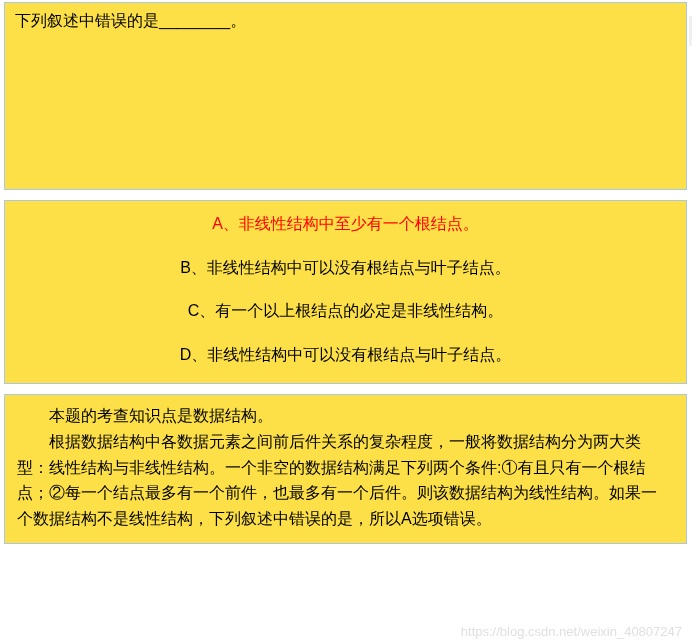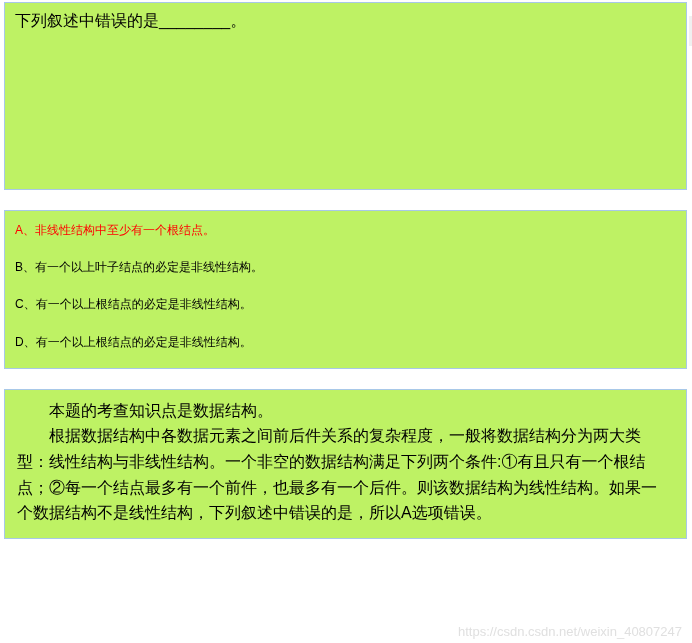--- a/index.html
+++ b/index.html
@@ -14,40 +14,41 @@
       height: 643px;
       position: relative;
     }
     .container {
       width: 683px;
       margin-left: 4px;
       padding-top: 2px;
     }
     .section {
       border: 1px solid #a8c8e8;
-      background: #bef264;
-      margin-bottom: 20px;
+      background: #fde047;
+      margin-bottom: 10px;
     }
     .question-section {
       height: 188px;
       padding: 6px 10px;
     }
     .question-text {
       font-size: 16px;
       color: #000000;
       line-height: 1.5;
     }
     .options-section {
       padding: 10px 10px 10px 10px;
     }
     .option {
-      font-size: 12px;
+      font-size: 16px;
       line-height: 1.6;
       margin-bottom: 18px;
       color: #000000;
+      text-align: center;
     }
     .option:last-child {
       margin-bottom: 6px;
     }
     .option.correct {
       color: #ff0000;
     }
     .explanation-section {
       padding: 8px 24px 12px 12px;
     }
@@ -84,28 +85,28 @@
 
 <div class="container">
   <div class="section question-section">
     <div class="question-text">
       <span>下列叙述中错误的是</span><span>________</span><span>。</span>
     </div>
   </div>
 
   <div class="section options-section">
     <div class="option correct">A、非线性结构中至少有一个根结点。</div>
-    <div class="option">B、有一个以上叶子结点的必定是非线性结构。</div>
+    <div class="option">B、非线性结构中可以没有根结点与叶子结点。</div>
     <div class="option">C、有一个以上根结点的必定是非线性结构。</div>
-    <div class="option">D、有一个以上根结点的必定是非线性结构。</div>
+    <div class="option">D、非线性结构中可以没有根结点与叶子结点。</div>
   </div>
 
   <div class="section explanation-section">
     <div class="explanation-text">
       <p class="indent">本题的考查知识点是数据结构。</p>
       <p class="indent">根据数据结构中各数据元素之间前后件关系的复杂程度，一般将数据结构分为两大类型：线性结构与非线性结构。一个非空的数据结构满足下列两个条件:①有且只有一个根结点；②每一个结点最多有一个前件，也最多有一个后件。则该数据结构为线性结构。如果一个数据结构不是线性结构，下列叙述中错误的是，所以A选项错误。</p>
     </div>
   </div>
 </div>
 
 <div class="right-edge"></div>
 
-<div class="watermark">https://csdn.csdn.net/weixin_40807247</div>
+<div class="watermark">https://blog.csdn.net/weixin_40807247</div>
 
 </body></html>

